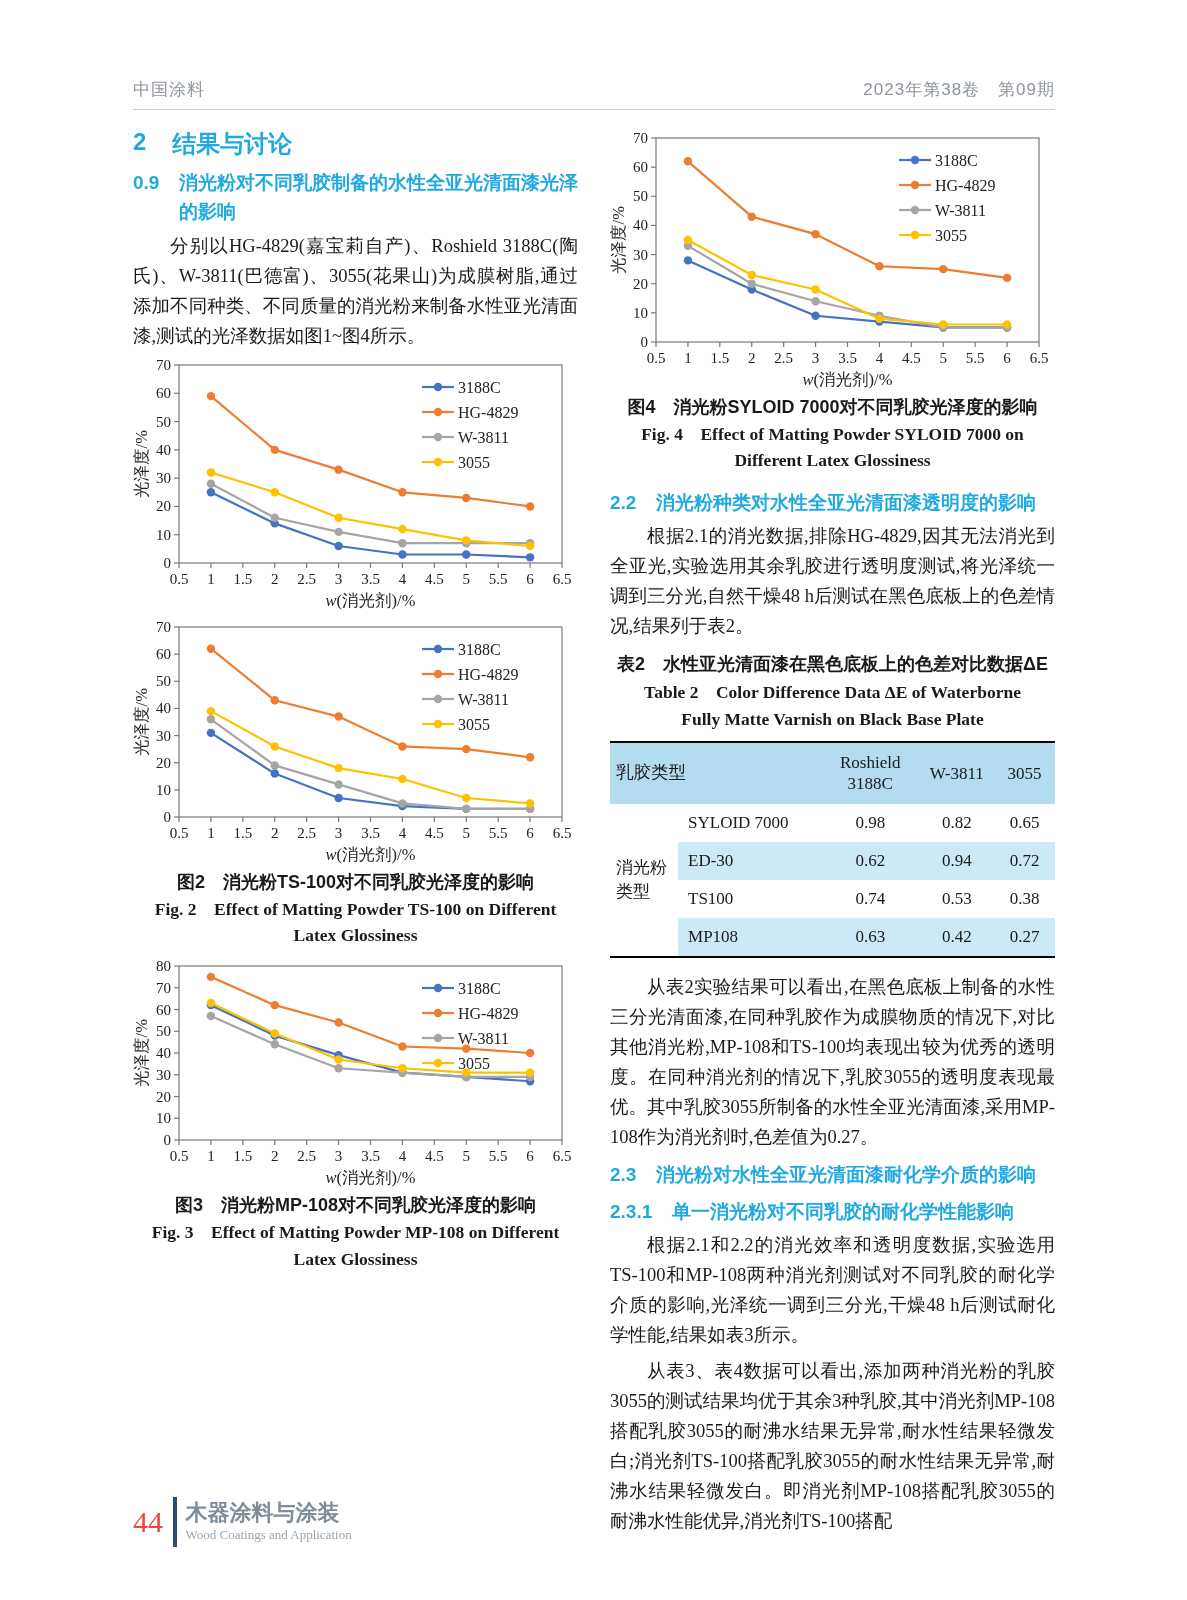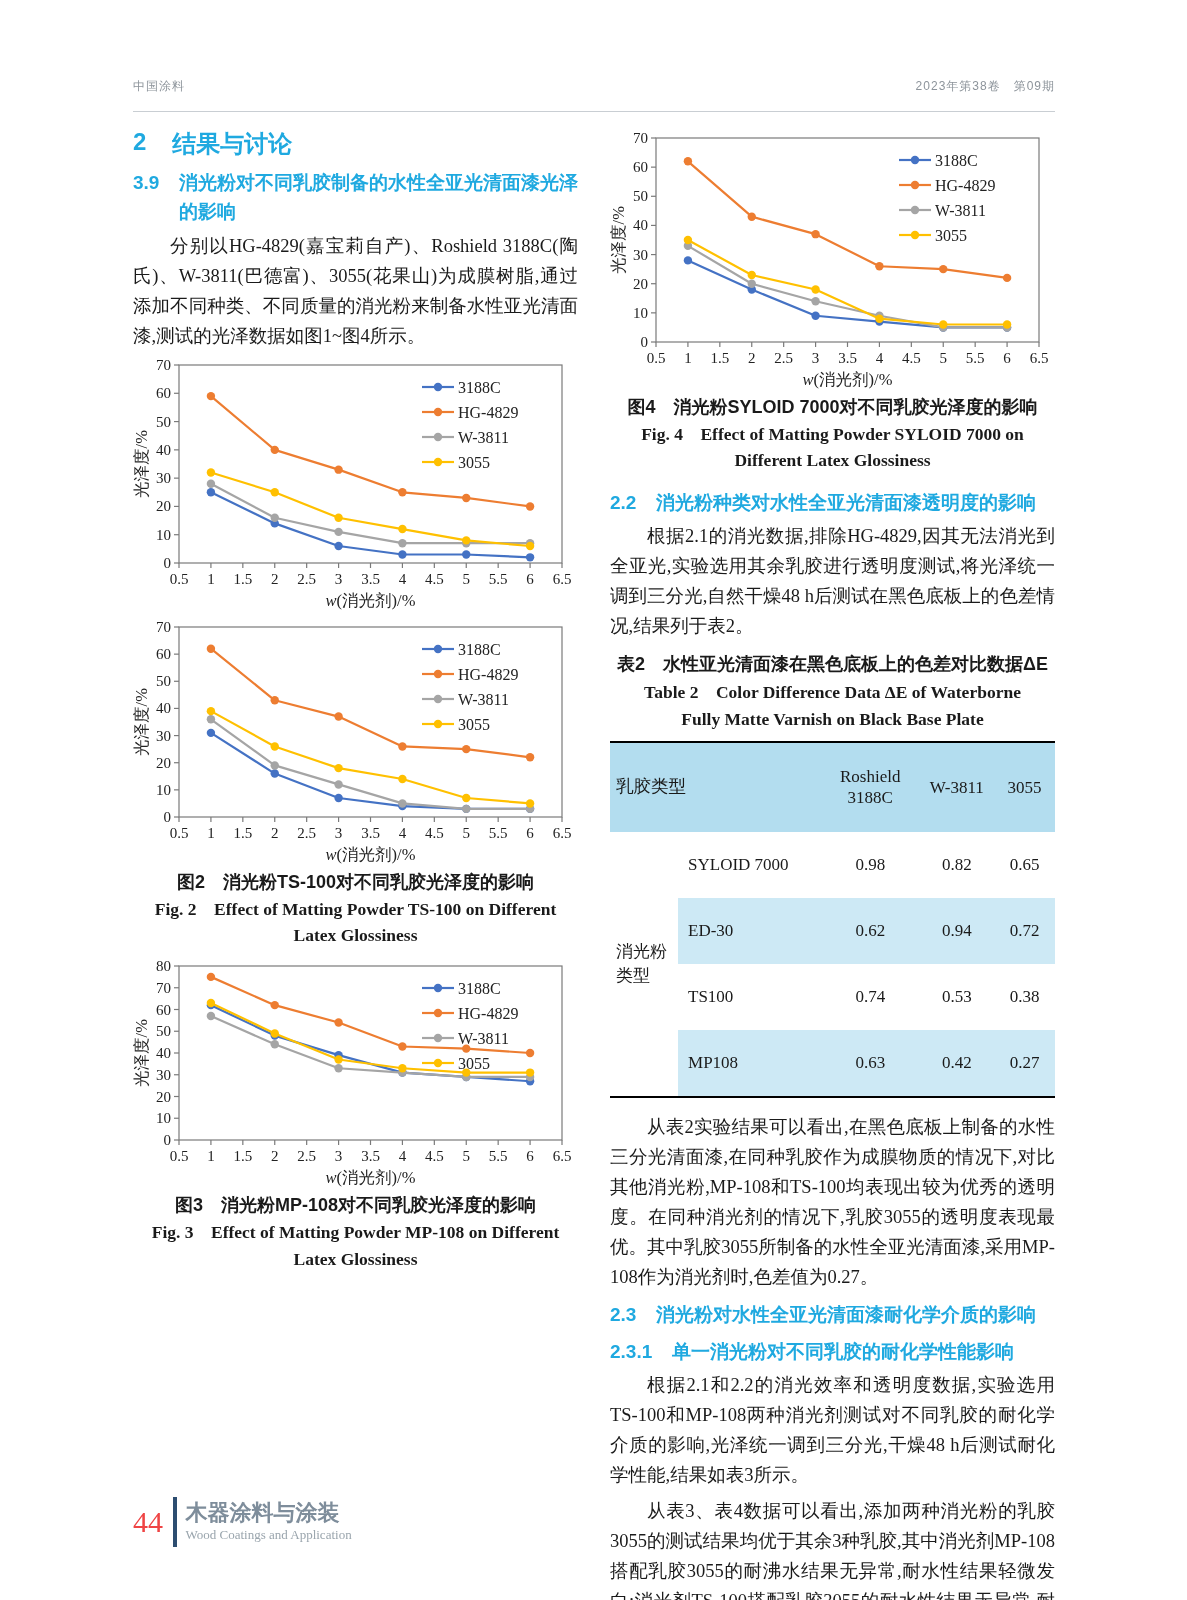--- a/index.html
+++ b/index.html
@@ -1,22 +1,22 @@
 <!DOCTYPE html>
 <html><head>
 <meta charset="utf-8">
 <style>
   html,body{margin:0;padding:0;background:#ffffff;}
   .page{position:relative;width:1187px;height:1600px;background:#fff;
         font-family:"Liberation Serif","DejaVu Serif",serif;color:#1a1a1a;overflow:hidden;}
   .page-header{position:absolute;top:78px;left:133px;right:132px;
         display:flex;justify-content:space-between;align-items:flex-end;
-        padding-bottom:16px;border-bottom:1.5px solid #c9ced3;
+        padding-bottom:8px;border-bottom:1.5px solid #c9ced3;
         font-family:"Liberation Sans","DejaVu Sans",sans-serif;
-        font-size:12px;color:#8d949b;letter-spacing:1px;}
+        font-size:17px;color:#8d949b;letter-spacing:1px;}
   .columns{position:absolute;top:118px;left:133px;width:922px;display:flex;gap:32px;}
   .col{width:445px;}
 
   h2.sec{margin:10px 0 6px 0;font-family:"Liberation Sans","DejaVu Sans",sans-serif;
         font-size:24px;font-weight:bold;color:#1fa9e0;display:flex;gap:26px;}
   .subsec{margin:8px 0 4px 0;font-family:"Liberation Sans","DejaVu Sans",sans-serif;
         font-size:19px;font-weight:bold;color:#1fa9e0;display:flex;line-height:1.55;}
   .subsec .num{flex:0 0 46px;}
   .subsec.h231 .num{flex:0 0 62px;}
   .subsec .ttl{flex:1;}
@@ -31,21 +31,21 @@
   .cap-zh{font-size:18px;font-family:"Liberation Sans","DejaVu Sans",sans-serif;}
   .cap-en{font-size:17.5px;font-family:"Liberation Serif","DejaVu Serif",serif;
           max-width:420px;margin:0 auto;}
 
   .table-title{text-align:center;font-weight:bold;line-height:1.55;margin:10px 0 8px 0;}
   .tt-zh{font-size:18px;font-family:"Liberation Sans","DejaVu Sans",sans-serif;}
   .tt-en{font-size:17.5px;max-width:420px;margin:0 auto;}
 
   table.t2{width:100%;border-collapse:collapse;font-size:17px;
         border-top:2px solid #000;border-bottom:2px solid #000;margin-bottom:6px;}
-  table.t2 th,table.t2 td{padding:23px 4px;font-weight:normal;}
+  table.t2 th,table.t2 td{padding:9px 4px;font-weight:normal;}
   table.t2 thead tr{background:#b3ddef;}
   table.t2 th{text-align:center;line-height:1.25;}
   table.t2 th.th-left{text-align:left;padding-left:6px;font-size:17.5px;}
   table.t2 td{text-align:center;}
   table.t2 td.group{text-align:left;width:82px;padding-left:6px;line-height:1.4;}
   table.t2 td.name{text-align:left;width:168px;padding-left:10px;}
   table.t2 tbody tr.stripe td{background:#cde9f5;}
 
   .page-footer{position:absolute;left:133px;top:1497px;display:flex;align-items:center;}
   .page-num{font-size:30px;color:#ef4444;font-family:"Liberation Serif",serif;margin-right:10px;}
@@ -66,21 +66,21 @@
 
   <div class="columns">
 
     <div class="col">
       <h2 class="sec">
         <span class="num">2</span>
         <span>结果与讨论</span>
       </h2>
 
       <div class="subsec">
-        <span class="num">3.9</span>
+        <span class="num">0.9</span>
         <span class="ttl">消光粉对不同乳胶制备的水性全亚光清面漆光泽的影响</span>
       </div>
 
       <p class="body-para">分别以HG-4829(嘉宝莉自产)、Roshield 3188C(陶氏)、W-3811(巴德富)、3055(花果山)为成膜树脂,通过添加不同种类、不同质量的消光粉来制备水性亚光清面漆,测试的光泽数据如图1~图4所示。</p>
 
       <figure>
         <div class="chart">
             <svg viewBox="0 0 445 256" width="445" height="256">
               <rect x="46" y="8" width="383" height="198" fill="none" stroke="#7a7a7a" stroke-width="1.2"></rect>
               <line x1="41" y1="206" x2="46" y2="206" stroke="#7a7a7a" stroke-width="1.2"></line>

